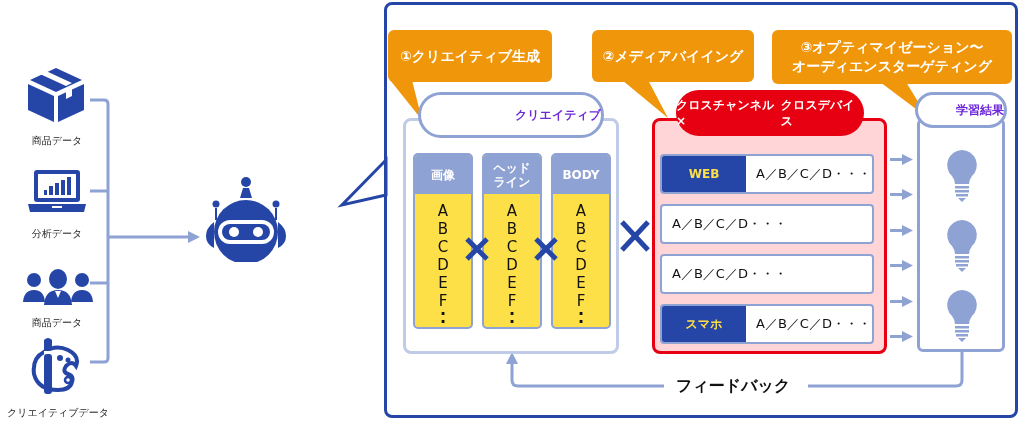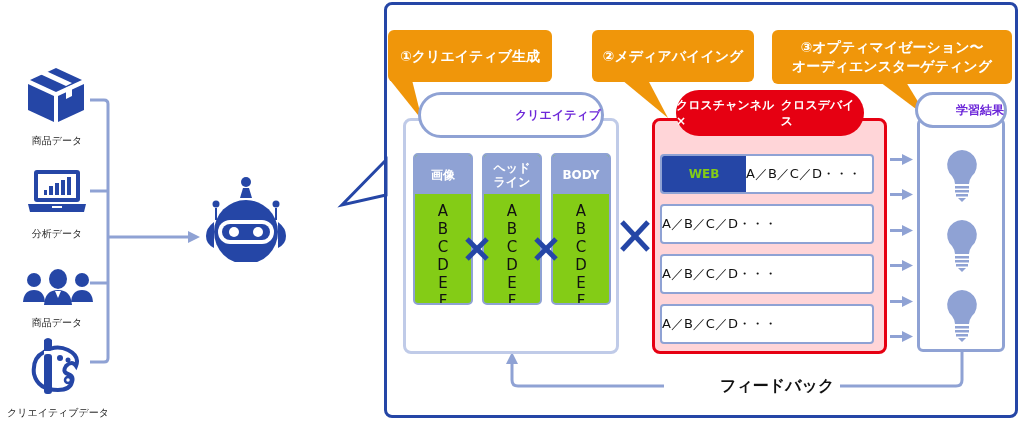--- a/index.html
+++ b/index.html
@@ -3,31 +3,31 @@
 <meta charset="utf-8">
 <style>
   html, body { margin:0; padding:0; background:#ffffff; }
   body { width:1024px; height:422px; position:relative; overflow:hidden; font-family:"DejaVu Sans","Liberation Sans",sans-serif; }
   .abs { position:absolute; }
   .src-label { position:absolute; font-size:10px; color:#222; text-align:center; white-space:nowrap; }
   .main-frame { position:absolute; left:384px; top:2px; width:634px; height:416px; border:3px solid #2546a6; border-radius:8px; box-sizing:border-box; }
   .callout { position:absolute; background:#f0960a; color:#fff; font-weight:bold; font-size:14px; border-radius:6px; box-sizing:border-box; display:flex; flex-direction:column; align-items:center; justify-content:center; line-height:19px; }
   .pill { position:absolute; background:#fff; border:3px solid #8fa2d4; border-radius:24px; box-sizing:border-box; display:flex; align-items:center; justify-content:flex-end; font-weight:bold; font-size:12px; color:#6d28d9; }
   .panel { position:absolute; border:3px solid #c0cbe8; border-radius:8px; box-sizing:border-box; background:#fff; }
-  .col { position:absolute; width:60px; height:152px; border:2px solid #8fa2d4; border-radius:5px; box-sizing:border-box; background:#84cc16; overflow:hidden; }
+  .col { position:absolute; width:60px; height:176px; border:2px solid #8fa2d4; border-radius:5px; box-sizing:border-box; background:#fde047; overflow:hidden; }
   .col-head { height:39px; background:#8fa2d4; color:#fff; font-weight:bold; font-size:12px; display:flex; align-items:center; justify-content:center; text-align:center; line-height:14px; }
   .col-body { display:flex; flex-direction:column; align-items:center; padding-top:8px; font-family:"DejaVu Sans",sans-serif; font-size:15px; line-height:18px; color:#111; }
   .dots { font-size:16px; line-height:8px; font-weight:bold; }
   .red-panel { position:absolute; left:652px; top:118px; width:235px; height:236px; background:#ffd5d8; border:3px solid #e60012; border-radius:8px; box-sizing:border-box; }
   .red-pill { position:absolute; left:676px; top:90px; width:188px; height:46px; background:#e60012; color:#fff; border-radius:23px; font-weight:bold; font-size:12px; display:flex; flex-direction:row; align-items:center; justify-content:center; line-height:16px; }
   .ch-row { position:absolute; left:660px; width:214px; height:40px; border:2px solid #8fa2d4; border-radius:4px; box-sizing:border-box; background:#fff; display:flex; overflow:hidden; }
-  .ch-name { width:84px; background:#2546a6; color:#84cc16; font-weight:bold; font-size:12px; display:flex; align-items:center; justify-content:center; }
-  .ch-val { flex:1; display:flex; align-items:center; font-size:13px; color:#111; }
+  .ch-name { width:84px; background:#2546a6; color:#fde047; font-weight:bold; font-size:12px; display:flex; align-items:center; justify-content:center; }
+  .ch-val { flex:1; display:flex; align-items:center; padding-left:10px; font-size:13px; color:#111; }
   .results { position:absolute; left:917px; top:118px; width:88px; height:234px; border:3px solid #8fa2d4; border-radius:6px; box-sizing:border-box; background:#fff; }
-  .feedback-label { position:absolute; left:670px; top:376px; font-weight:bold; font-size:16px; color:#111; background:#fff; padding:0 6px;margin-left:44px; }
+  .feedback-label { position:absolute; left:670px; top:376px; font-weight:bold; font-size:16px; color:#111; background:#fff; padding:0 6px; }
 </style>
 </head>
 <body>
 
 <svg class="abs" style="left:0;top:0" width="1024" height="422">
   <g stroke="#8fa2d4" stroke-width="3" fill="none">
     <path d="M90 100 H104 Q108 100 108 104 V358 Q108 362 104 362 H90"></path>
     <line x1="90" y1="191" x2="108" y2="191"></line>
     <line x1="90" y1="283" x2="108" y2="283"></line>
     <line x1="108" y1="237" x2="188" y2="237"></line>
@@ -208,20 +208,21 @@
   <div class="ch-name">WEB</div>
   <div class="ch-val">A／B／C／D・・・</div>
 </div>
 <div class="ch-row" style="top:204px">
   <div class="ch-val">A／B／C／D・・・</div>
 </div>
 <div class="ch-row" style="top:254px">
   <div class="ch-val">A／B／C／D・・・</div>
 </div>
 <div class="ch-row" style="top:304px">
+  <div class="ch-name">スマホ</div>
   <div class="ch-val">A／B／C／D・・・</div>
 </div>
 
 <div class="results"></div>
 <div class="pill" style="left:915px;top:92px;width:92px;height:36px">
   <span>学習結果</span>
 </div>
 <svg class="abs" style="left:944px;top:150px" width="36" height="200" viewBox="0 0 36 200">
   <g fill="#8fa2d4">
     <g>

